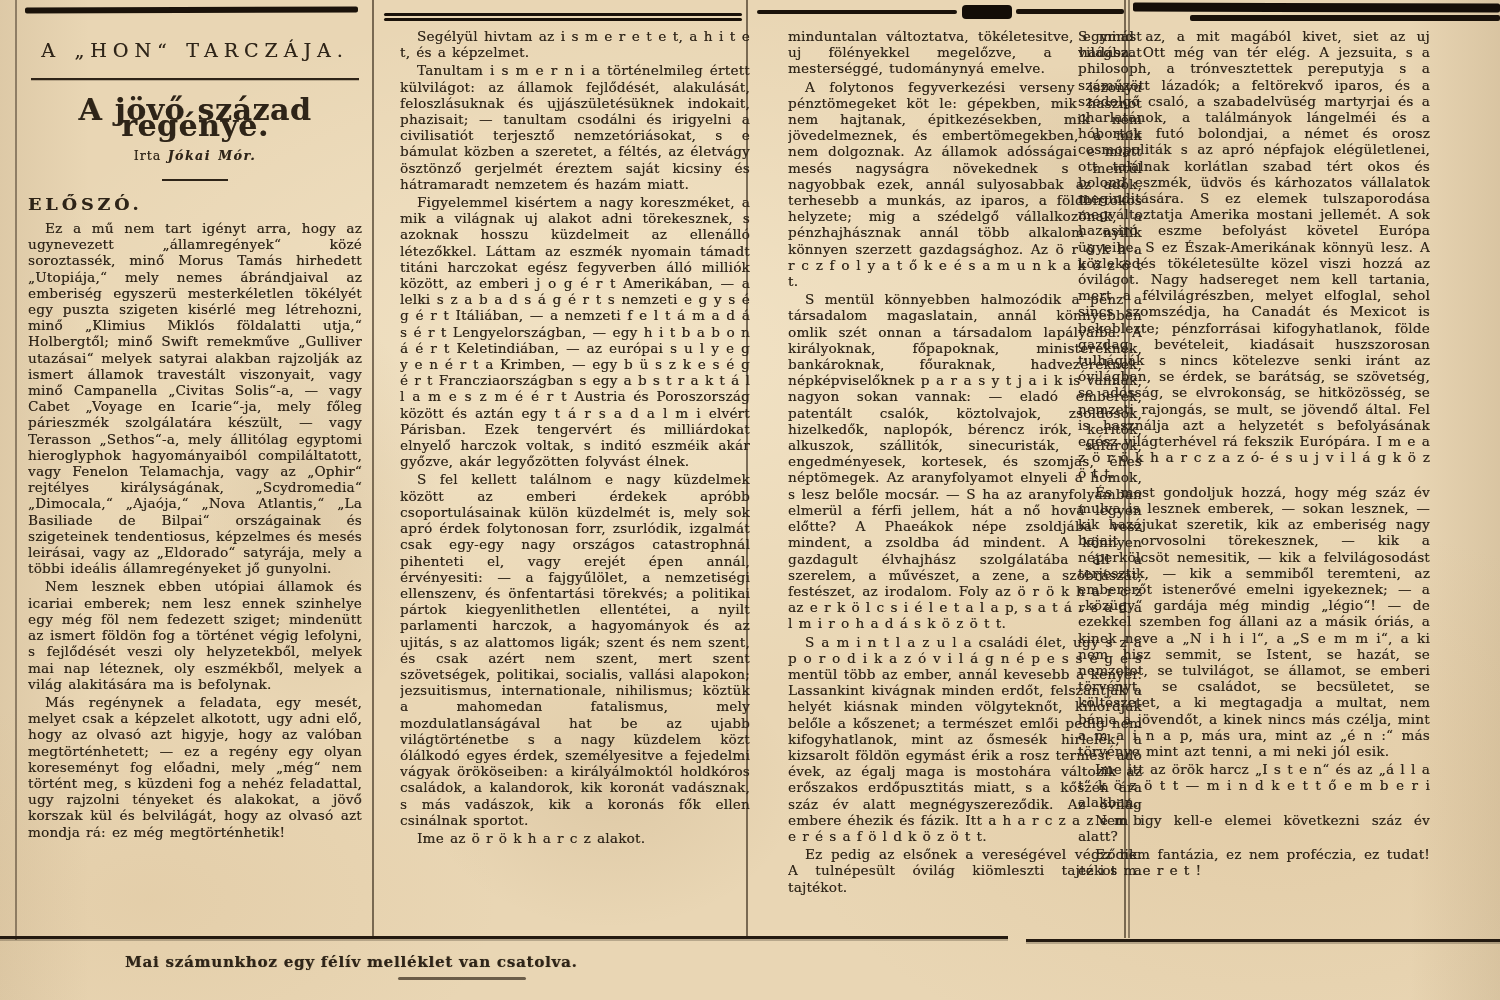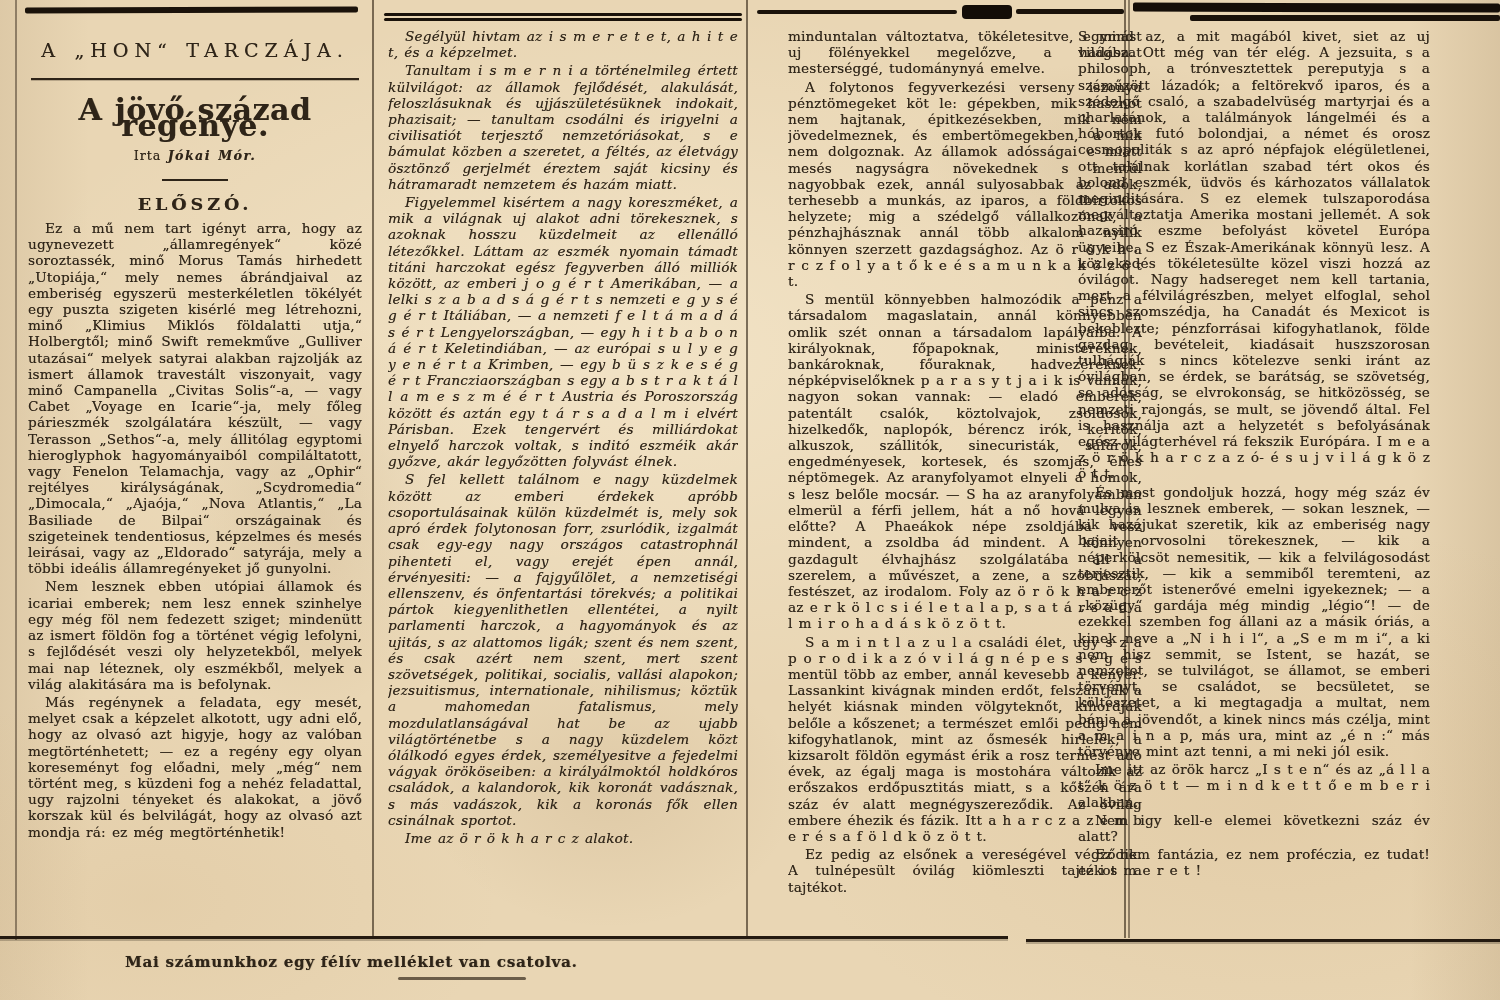--- a/index.html
+++ b/index.html
@@ -15,32 +15,32 @@
     color:#2e2418;
   }
   .col{
     position:absolute;top:0;height:938px;overflow:hidden;
     font-size:13.5px;line-height:16.2px;text-align:justify;
     letter-spacing:.25px;word-spacing:1.5px;
     text-shadow:.3px .3px .6px rgba(46,36,24,.55);
     padding-top:26px;box-sizing:border-box;
   }
   #c1{left:28px;width:334px;}
-  #c2{left:388px;width:350px;font-style:italic;}
+  #c2{left:400px;width:350px;}
   #c3{left:788px;width:354px;}
   #c4{left:1078px;width:352px;}
   .para{margin:0;padding:0;text-indent:17px;margin-top:2px;}
   .para.no-indent{text-indent:0;}
   .rubric{margin-top:16px;text-align:center;font-weight:normal;font-size:19px;letter-spacing:6px;text-indent:0;}
   .rule-full{margin:20px 3px 0;border:0;border-top:2.4px solid #2e2418;box-shadow:0 1px 0 rgba(46,36,24,.25);}
   .main-title{margin-top:22px;text-align:center;font-weight:bold;font-size:30px;letter-spacing:.5px;text-indent:0;}
   .byline{margin-top:13px;text-align:center;font-size:12.5px;letter-spacing:1px;text-indent:0;}
   .byline b{letter-spacing:1.5px;font-style:italic;}
   .rule-short{width:66px;margin:15px auto 0;border:0;border-top:2.2px solid #2e2418;}
-  .section-heading{margin-top:15px;margin-bottom:8px;text-align:center;font-weight:bold;font-size:17.5px;letter-spacing:4px;text-indent:0;}
+  .section-heading{margin-top:15px;margin-bottom:8px;font-weight:bold;font-size:17.5px;letter-spacing:4px;text-indent:0;}
   .divider{position:absolute;top:0;width:1.6px;height:938px;background:rgba(52,38,22,.62);}
   .divider.dbl{box-shadow:4px 0 0 rgba(52,38,22,.5);}
   #div1{left:372px;}
   #div2{left:746px;}
   #div3{left:1124px;}
   .edge-line{position:absolute;left:15px;top:0;width:2.4px;height:940px;background:rgba(44,32,18,.45);}
   .artifact{position:absolute;background:#1a120a;border-radius:2px;}
   .stain{position:absolute;pointer-events:none;}
   .bottom-rule{position:absolute;height:3px;background:#241a10;box-shadow:0 2px 0 rgba(36,26,16,.25);}
   .footer-notice{

